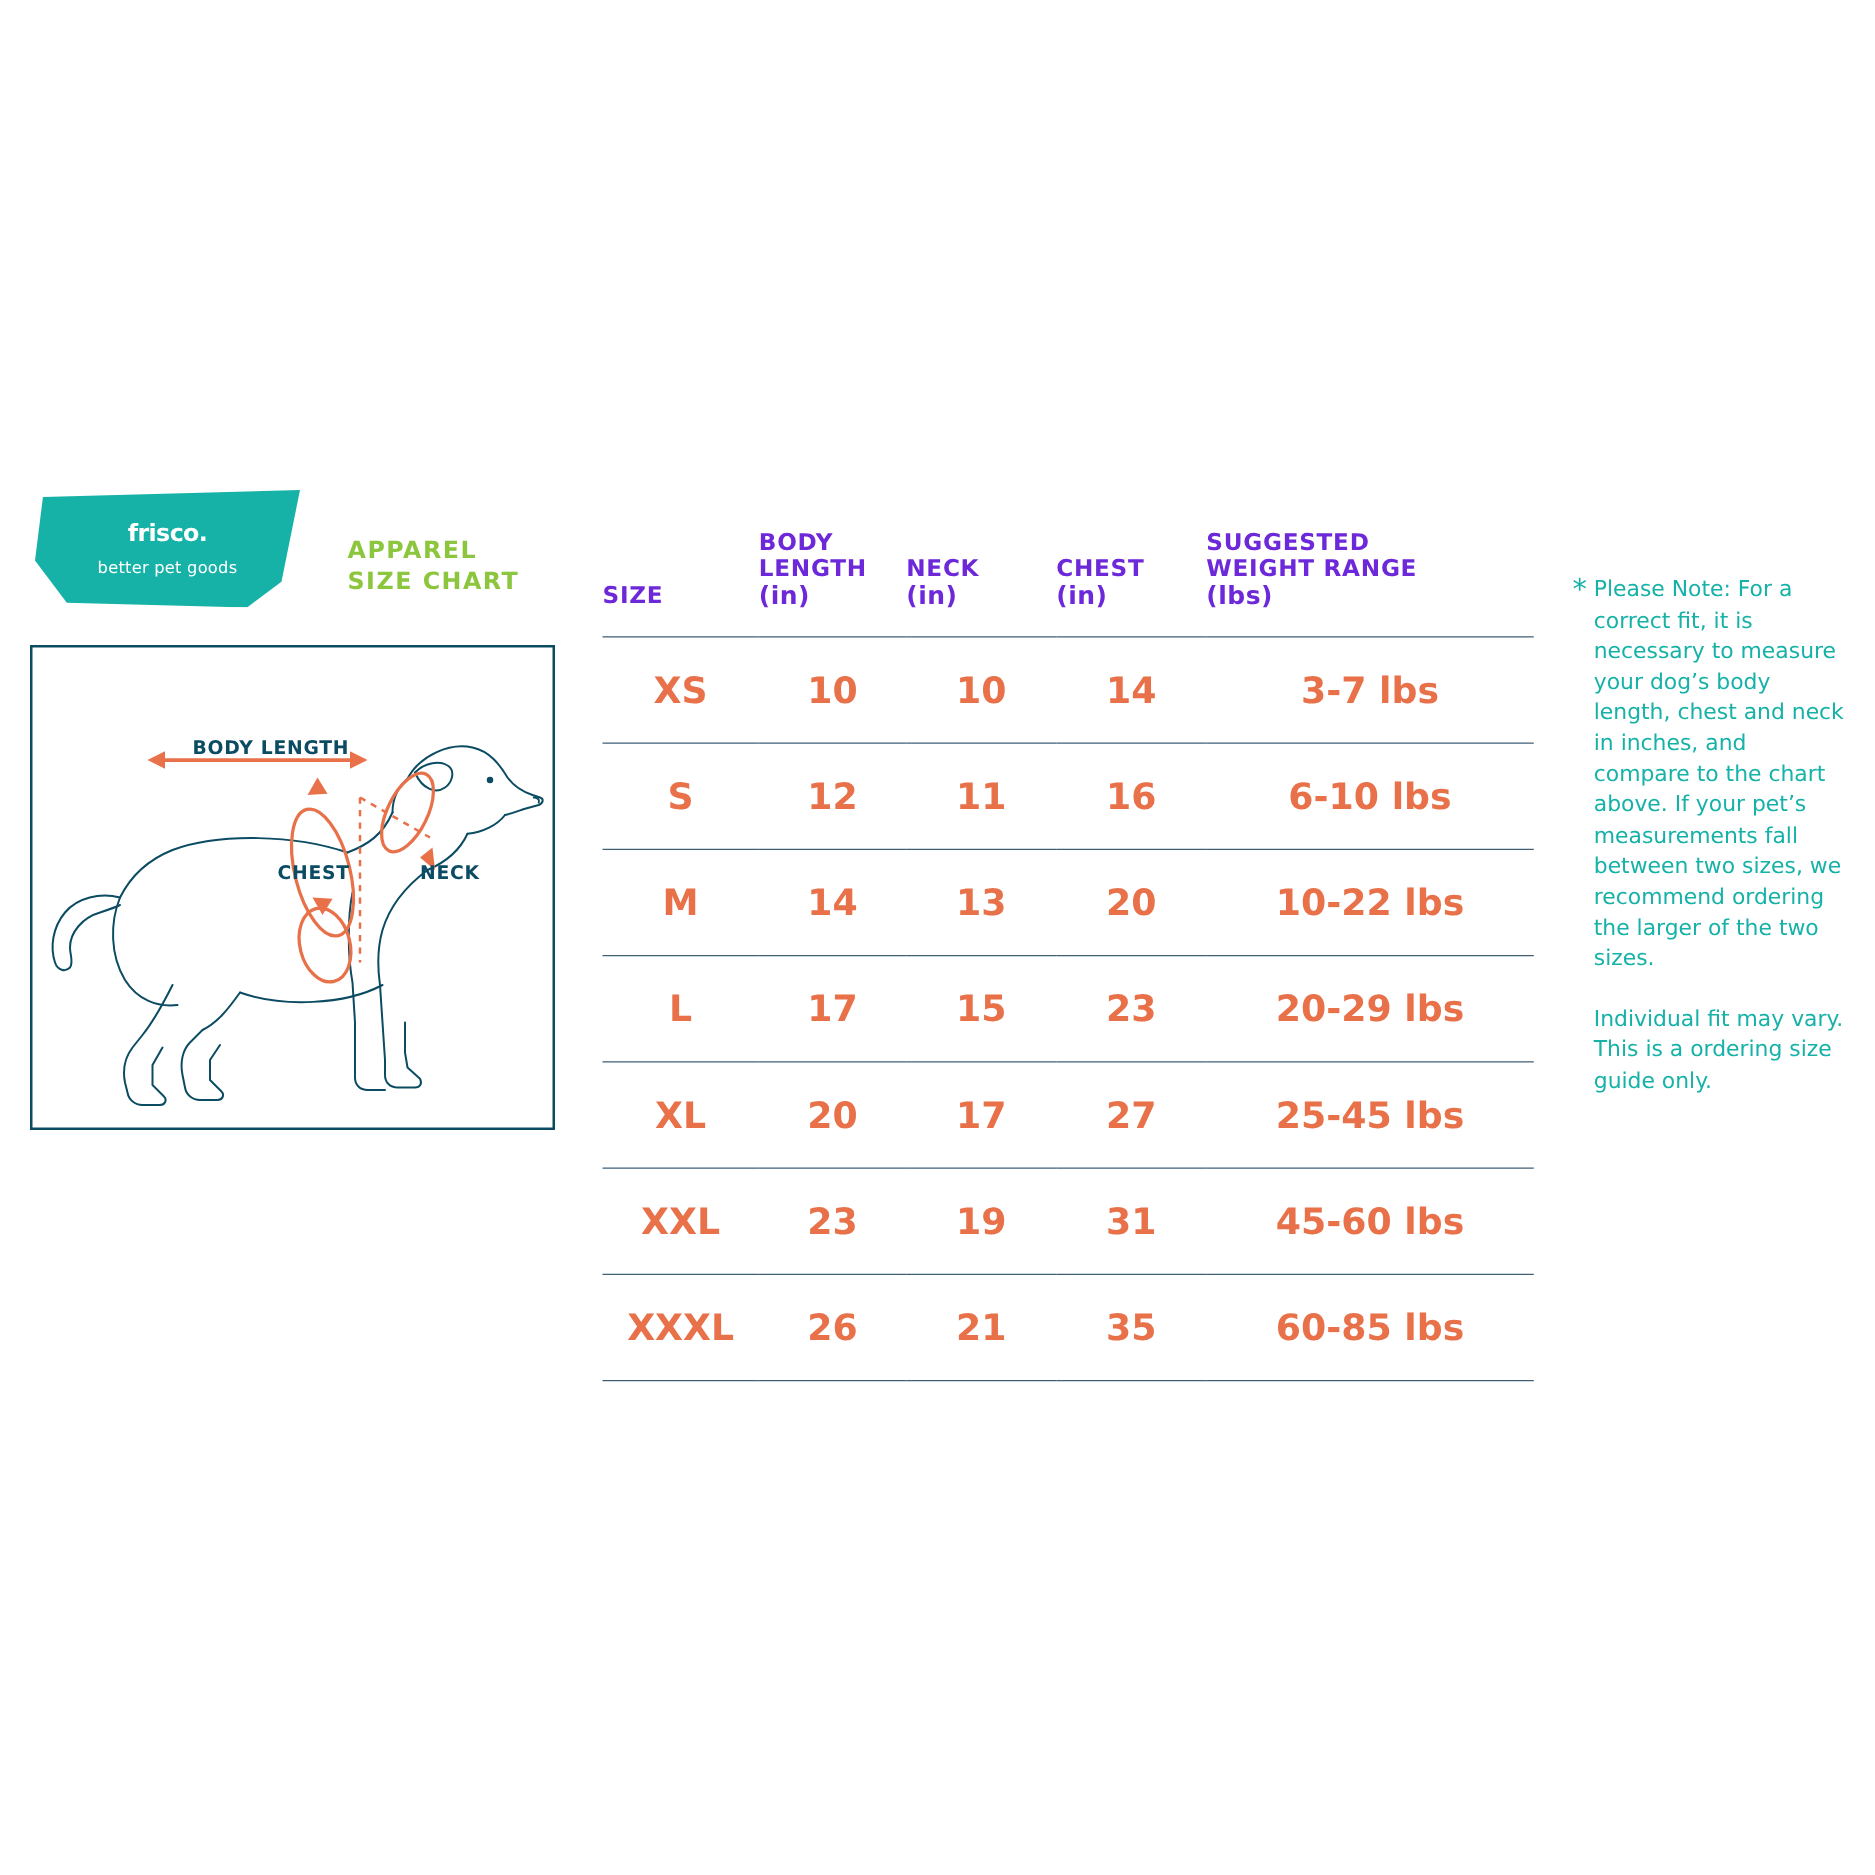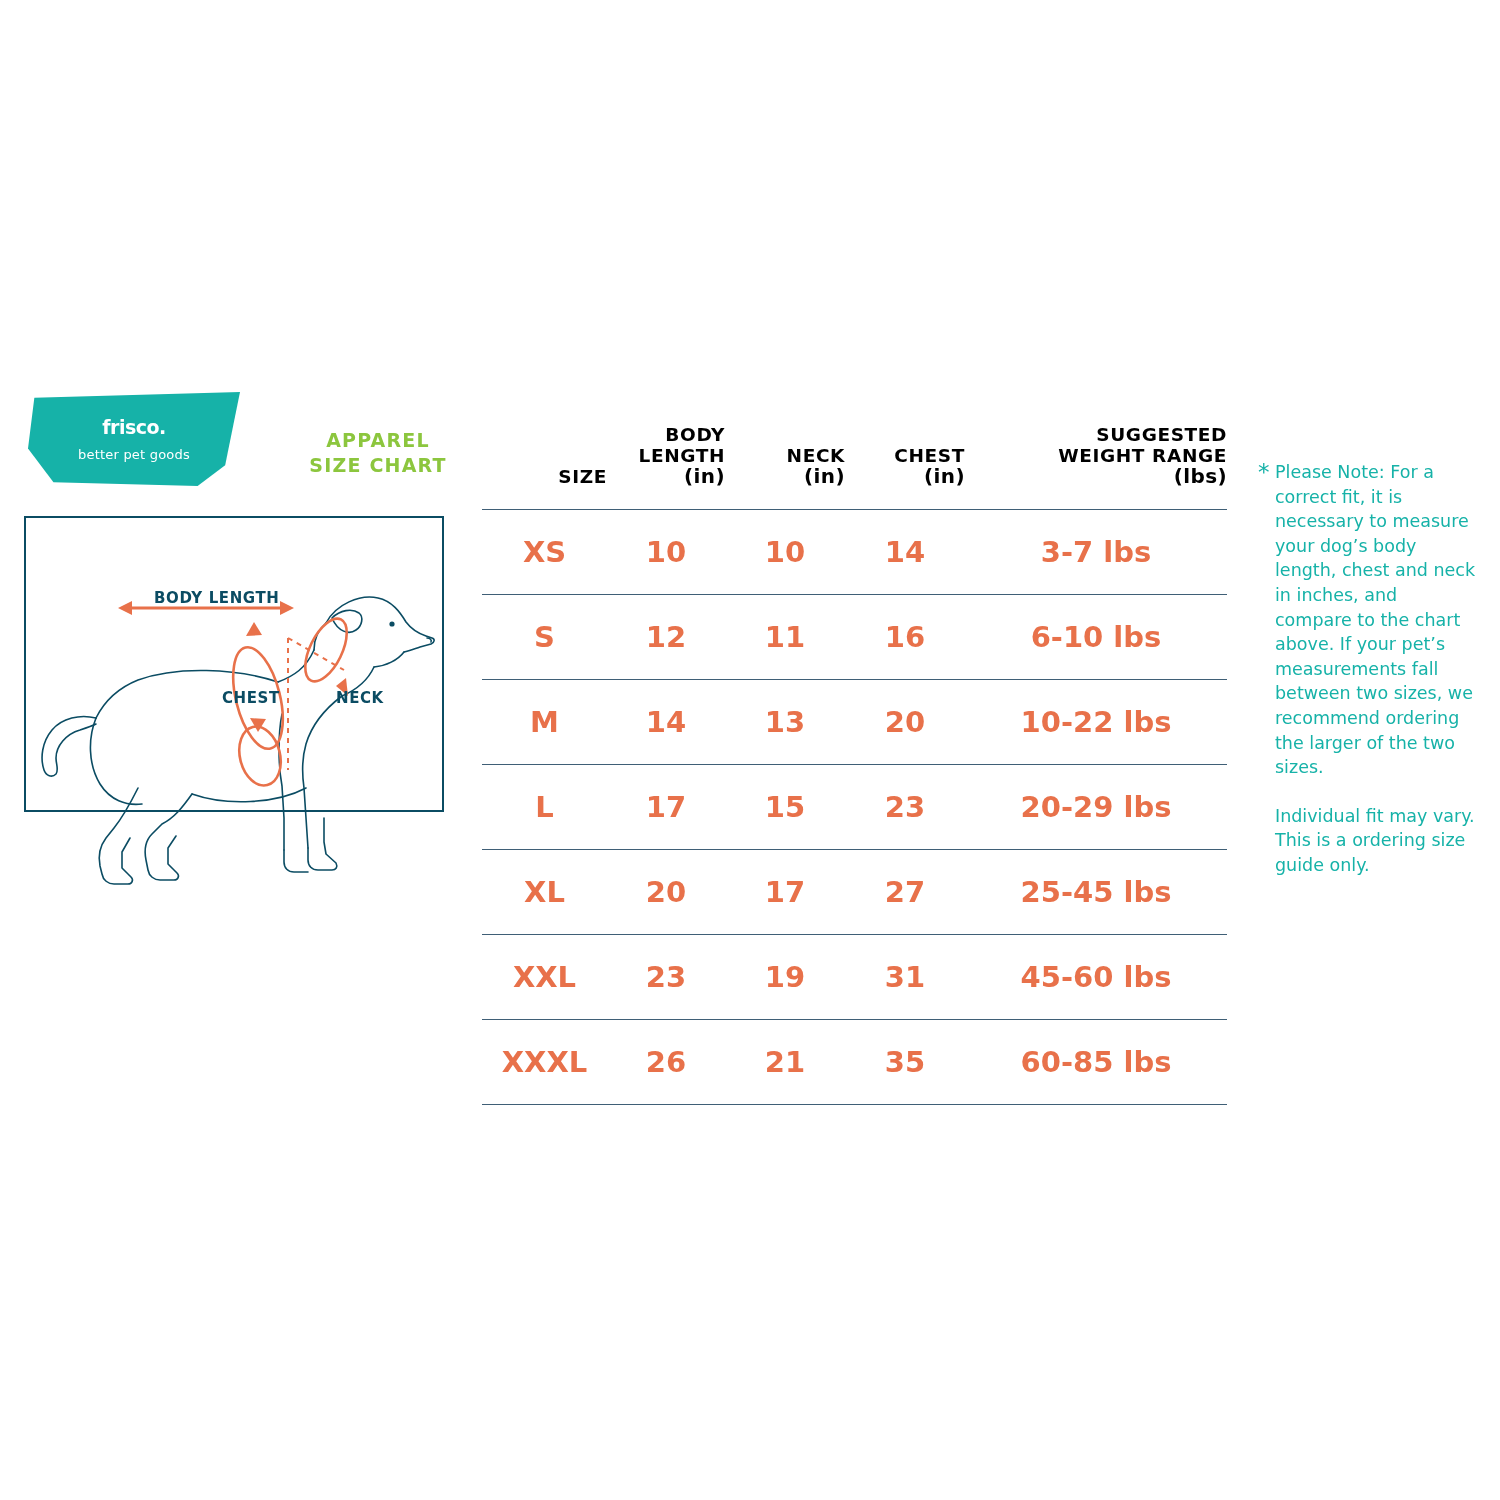--- a/index.html
+++ b/index.html
@@ -63,30 +63,29 @@
   .apparel-title {
     position: absolute;
     left: 278px;
     top: 428px;
     width: 200px;
     color: #8cc63e;
     font-size: 19px;
     font-weight: bold;
     letter-spacing: 1.2px;
     line-height: 25px;
-    text-align: center;
   }
 
   
   .dog-box {
     position: absolute;
     left: 24px;
     top: 516px;
     width: 420px;
-    height: 296px;
+    height: 388px;
     border: 2px solid #0b4c63;
     box-sizing: border-box;
     background: #ffffff;
   }
   .dog-svg {
     position: absolute;
     left: 0; top: 0;
   }
 
   
@@ -95,28 +94,28 @@
     left: 482px;
     top: 424px;
     width: 745px;
   }
   table.size-table {
     border-collapse: collapse;
     width: 745px;
     table-layout: fixed;
   }
   table.size-table th {
-    color: #000000;
+    color: #6d28d9;
     font-size: 18.5px;
     font-weight: bold;
     letter-spacing: 0.6px;
     line-height: 21px;
     padding: 0 0 22px 0;
     vertical-align: bottom;
-    text-align: right;
+    text-align: left;
   }
   table.size-table th .unit {
     display: block;
     font-size: 20px;
     font-weight: bold;
     letter-spacing: 0.4px;
   }
   table.size-table td {
     color: #e8714a;
     font-size: 29px;

